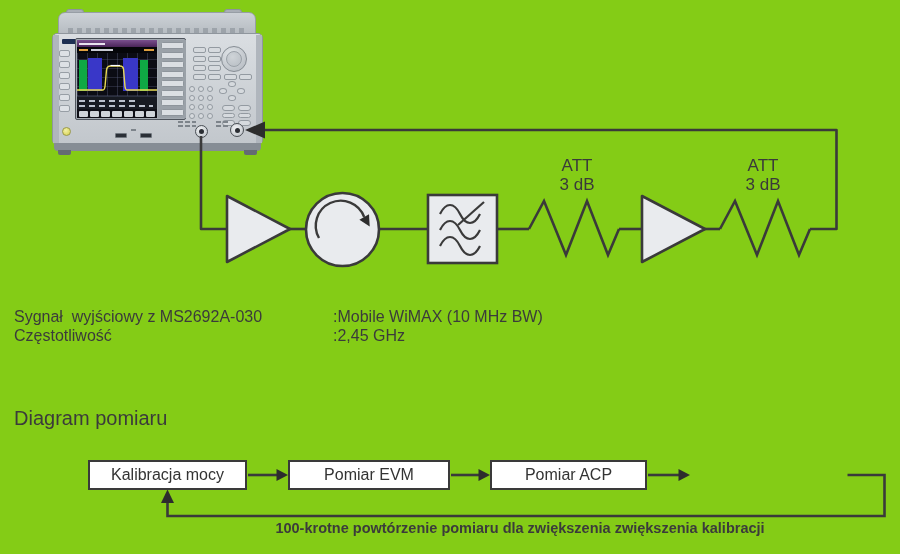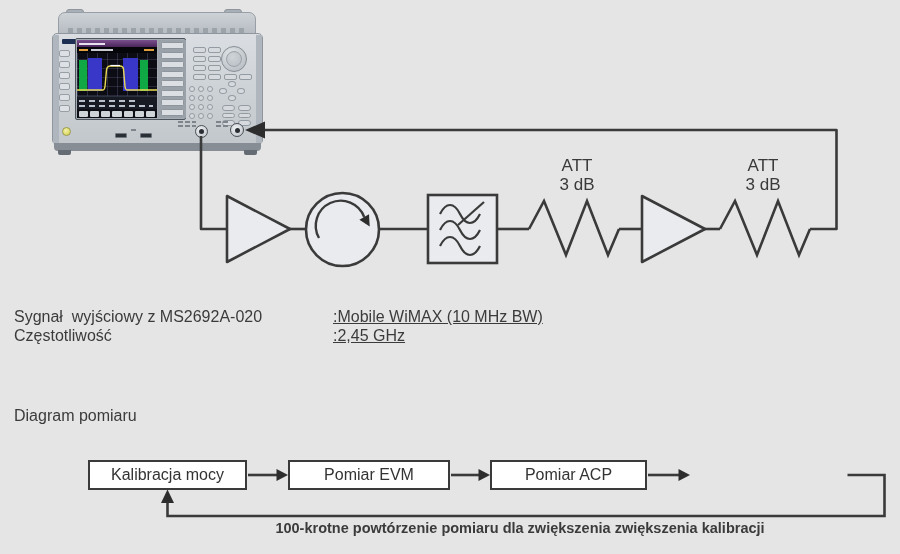--- a/index.html
+++ b/index.html
@@ -1,18 +1,18 @@
 <!DOCTYPE html>
 <html><head>
 <meta charset="utf-8">
 <style>
   * { margin:0; padding:0; box-sizing:border-box; }
   html,body { background:#ffffff; }
   body { font-family:"Liberation Sans", sans-serif; color:#3a3a3a; }
-  .stage { position:relative; width:900px; height:554px; background:#e5e5e5; overflow:hidden; }
+  .stage { position:relative; width:900px; height:554px; background:#84cc16; overflow:hidden; }
 
   
   .abs { position:absolute; }
 
   
   .instrument { position:absolute; left:52px; top:9px; width:211px; height:146px; }
   .instrument .abs { position:absolute; }
   .foot-top { width:18px; height:9px; background:#a9afb6; border:1px solid #8d949b; border-radius:3px 3px 0 0; }
   .top-panel { left:6px; top:3px; width:198px; height:28px; background:linear-gradient(#cdd2d7,#b0b6bc); border:1px solid #979ea5; border-radius:7px 7px 0 0; }
   .vents { left:16px; top:19px; width:178px; height:5px;
@@ -69,24 +69,24 @@
   .foot-bottom { top:141px; width:13px; height:4.5px; background:#646b73; border-radius:0 0 2px 2px; }
 
   
   svg.overlay { position:absolute; left:0; top:0; pointer-events:none; }
   svg text.att { font-family:"Liberation Sans", sans-serif; font-size:17px; fill:#3a3a3a; text-anchor:middle; }
 
   
   .specs { position:absolute; left:14px; top:307px; font-size:16px; line-height:19px; color:#3b3b3b; }
   .spec-row { display:flex; }
   .spec-label { width:319px; white-space:pre-wrap; }
-  .spec-value { white-space:pre-wrap;text-decoration:underline; }
-
-  
-  .flow-title { position:absolute; left:14px; top:407px; font-size:16px; color:#3b3b3b; }
+  .spec-value { white-space:pre-wrap; }
+
+  
+  .flow-title { position:absolute; left:14px; top:407px; font-size:20px; color:#3b3b3b; }
   .flow-box { position:absolute; top:460px; height:30px; border:2px solid #3a3a3a; background:#fff;
     display:flex; align-items:center; justify-content:center; font-size:16px; color:#333; }
   .loop-label { position:absolute; left:260px; top:520px; width:520px; text-align:center;
     font-size:14.5px; font-weight:700; color:#3b3b3b; }
 </style>
 </head>
 <body>
 
 <div class="stage">
 
@@ -252,21 +252,21 @@
       <path d="M847.5 475 H884.5 V516 H167.5 V501"></path>
     </g>
     <polygon points="288,475 276.5,469 276.5,481" fill="#2d2d2d"></polygon>
     <polygon points="490,475 478.5,469 478.5,481" fill="#2d2d2d"></polygon>
     <polygon points="690,475 678.5,469 678.5,481" fill="#2d2d2d"></polygon>
     <polygon points="167.5,489.5 161,503 174,503" fill="#2d2d2d"></polygon>
   </svg>
 
   <div class="specs">
     <div class="spec-row">
-      <span class="spec-label">Sygnał  wyjściowy z MS2692A-020</span>
+      <span class="spec-label">Sygnał  wyjściowy z MS2692A-030</span>
       <span class="spec-value">:Mobile WiMAX (10 MHz BW)</span>
     </div>
     <div class="spec-row">
       <span class="spec-label">Częstotliwość</span>
       <span class="spec-value">:2,45 GHz</span>
     </div>
   </div>
 
   <div class="flow-title">Diagram pomiaru</div>
   <div class="flow-box" style="left:88px;width:159px;">Kalibracja mocy</div>

